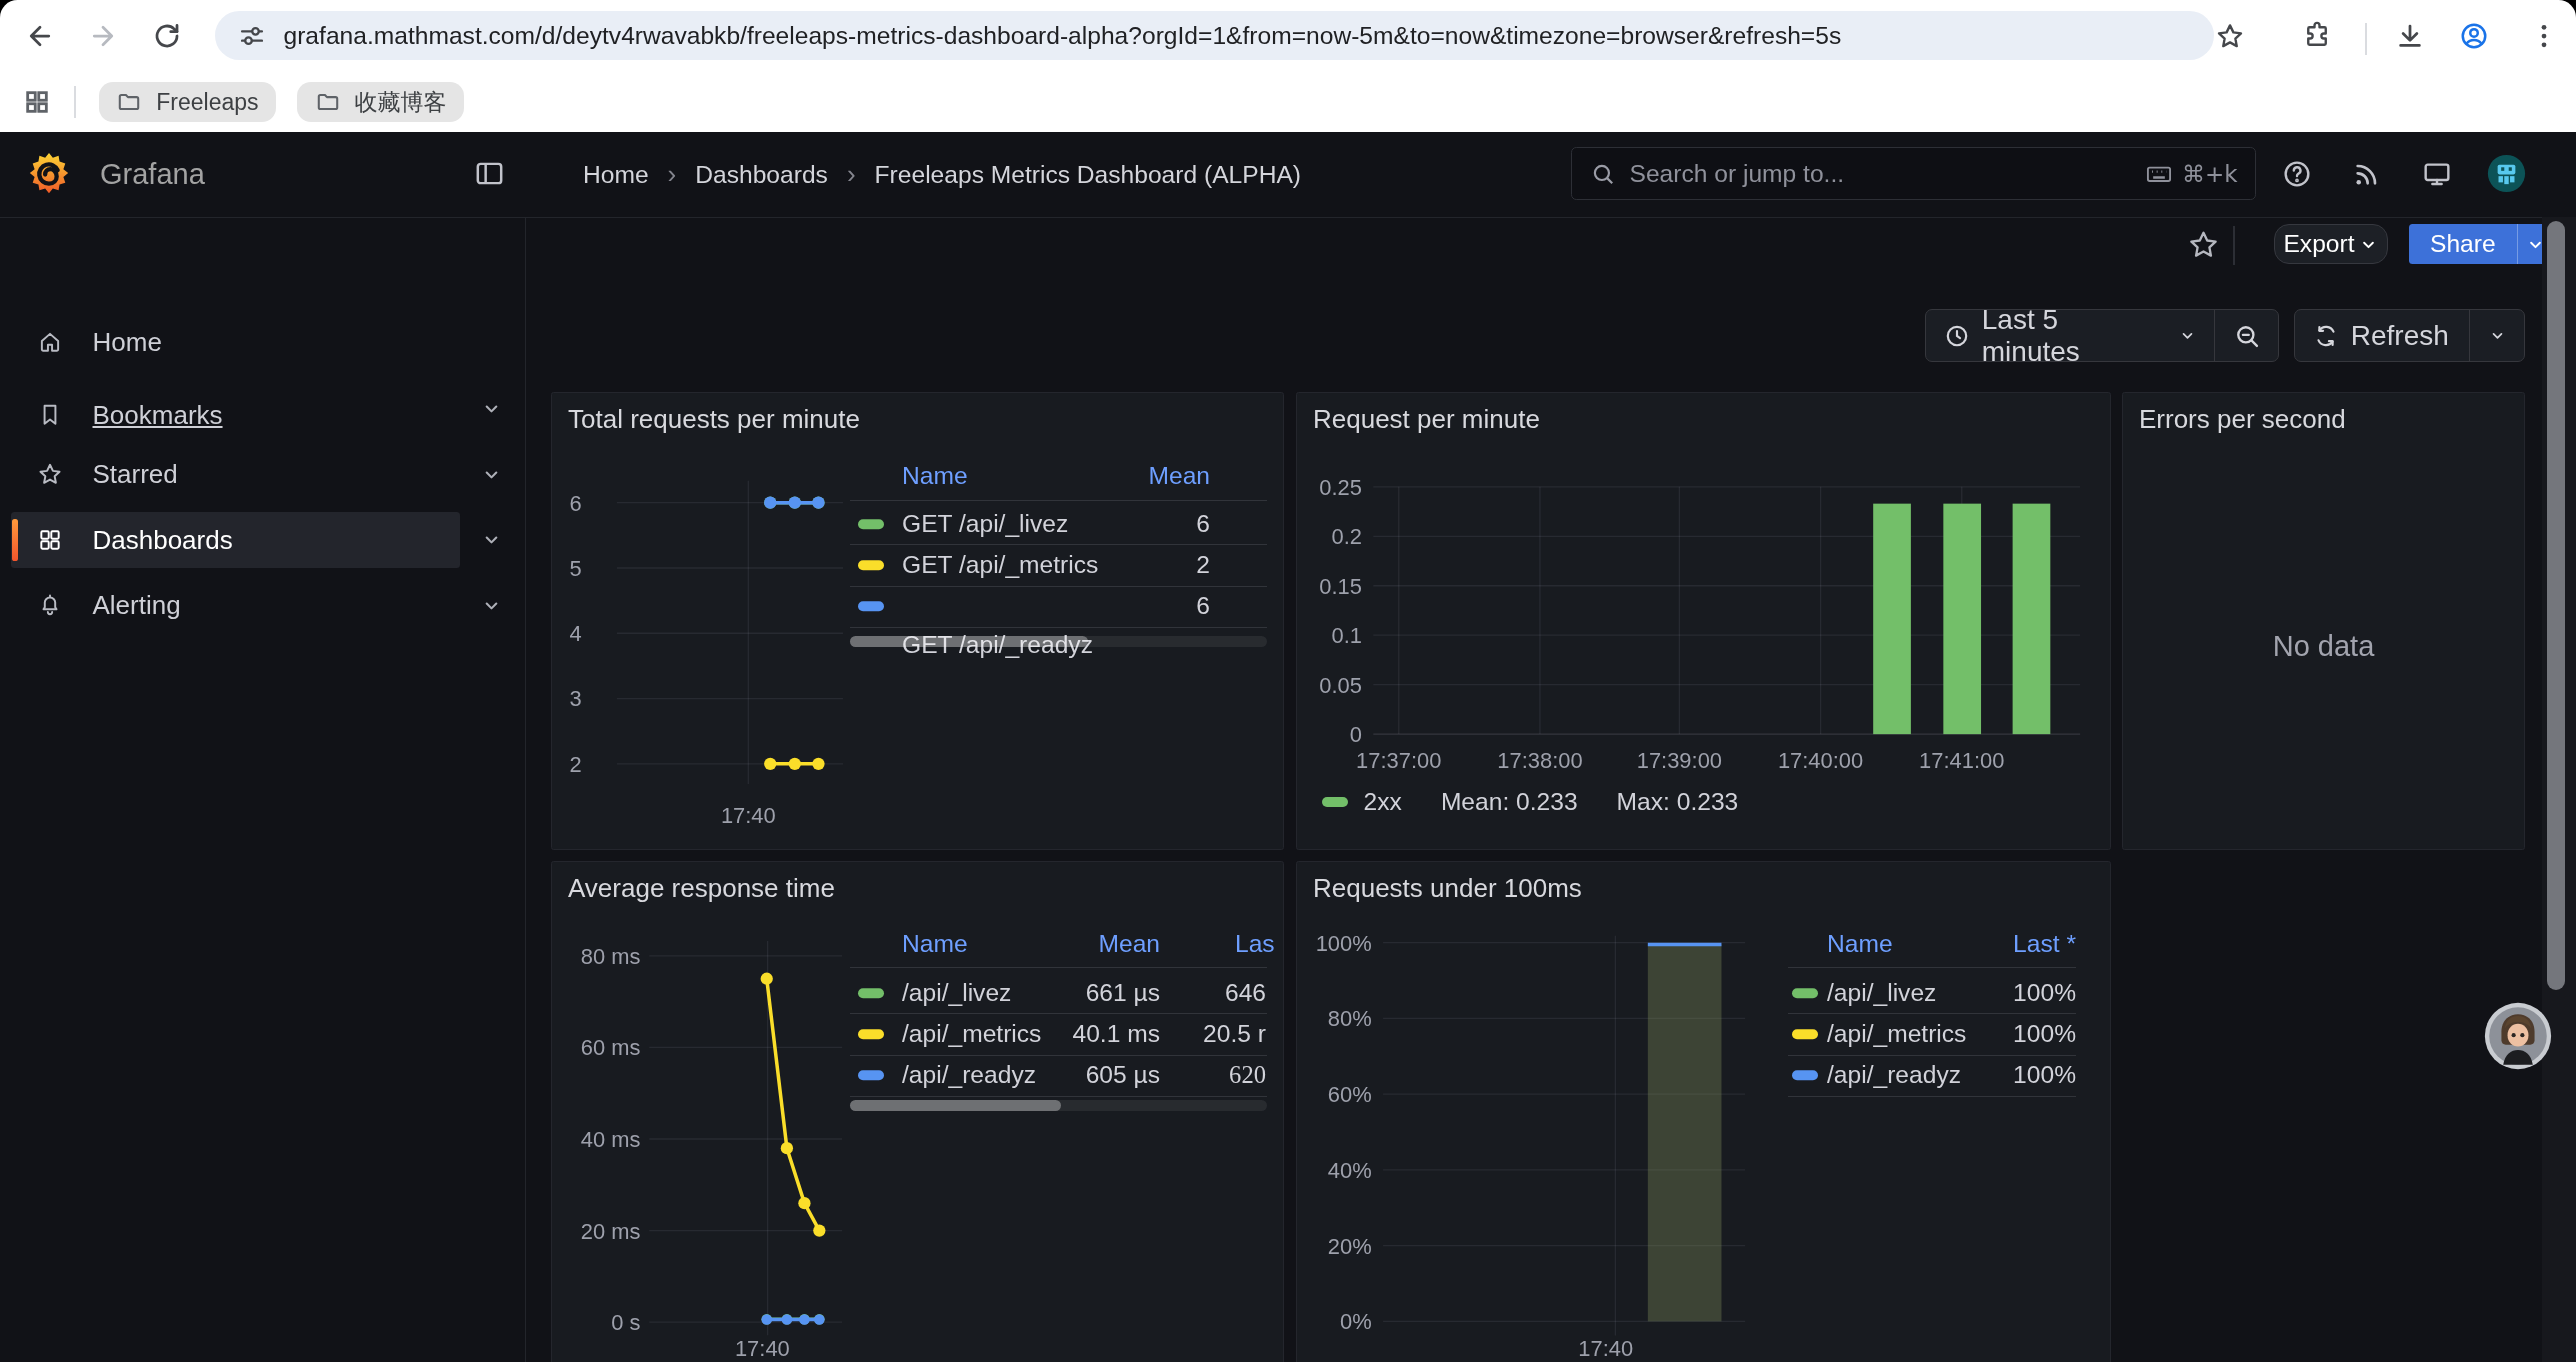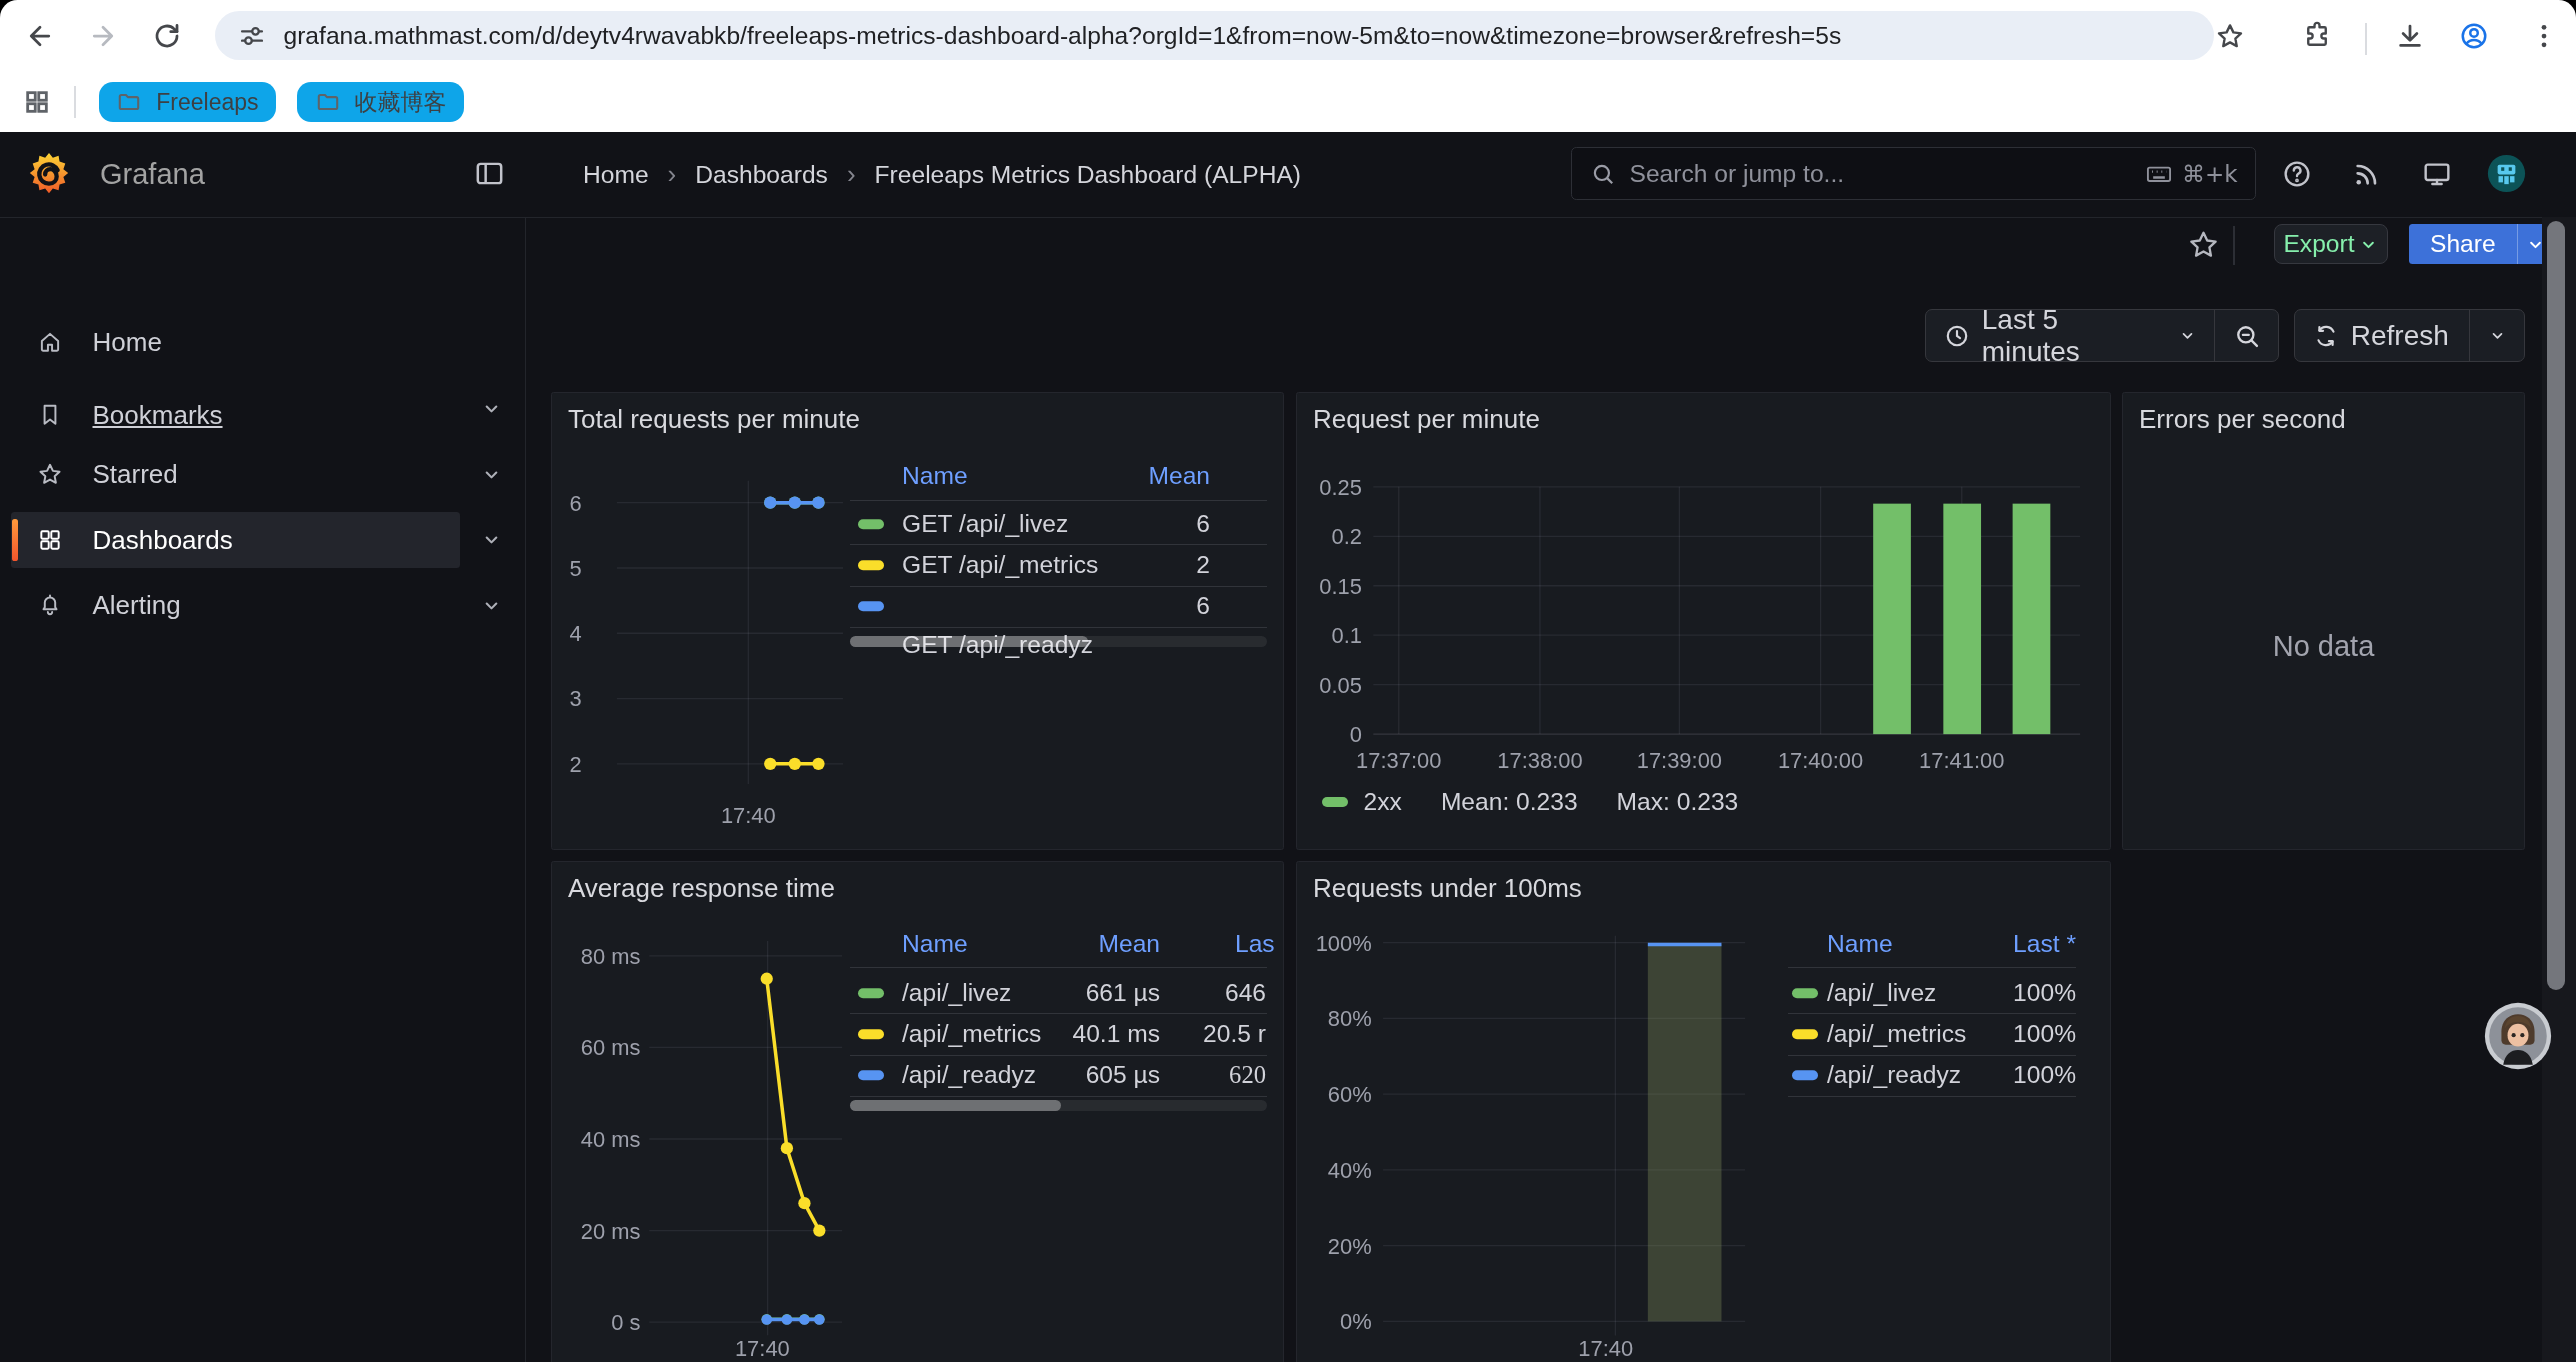--- a/index.html
+++ b/index.html
@@ -8,21 +8,21 @@
   .abs{position:absolute}
   svg{display:block}
   
   #chrome{position:absolute;left:0;top:0;right:0;height:96px;background:#fff;border-radius:17.5px 17.5px 0 0}
   #btoolbar{position:absolute;left:0;top:0;right:0;height:72px}
   .bicon{position:absolute;top:21px;width:30px;height:30px;color:#45474b}
   #urlbar{position:absolute;left:215px;top:11.4px;width:1999px;height:49px;background:#e9eef6;border-radius:24.6px;
           display:flex;align-items:center;padding:0 23px;box-sizing:border-box;gap:17.5px}
   #url-text{font-size:24.6px;color:#202124;white-space:nowrap;overflow:hidden}
   #bookmarks{position:absolute;left:0;top:72px;right:0;height:60px;background:#fff;display:flex;align-items:center;padding-left:23px;gap:23px}
-  .bm{display:flex;align-items:center;gap:14px;height:40px;padding:0 17.5px;border-radius:14px;background:#0ea5e9;color:#3d4043;font-size:23px}
+  .bm{display:flex;align-items:center;gap:14px;height:40px;padding:0 17.5px;border-radius:14px;background:#e5e5e5;color:#3d4043;font-size:23px}
   .bm .ic{color:#5f6368}
   .vsep{width:1.8px;height:32px;background:#dadce0}
   
   #app{position:absolute;left:0;top:132px;right:0;bottom:0;background:#111217;overflow:hidden;color:#CCCCDC}
   #gheader{position:absolute;left:0;top:0;right:0;height:85px;border-bottom:0.9px solid #23252B}
   #brand{position:absolute;left:100px;top:0;height:85px;display:flex;align-items:center;font-size:29px;font-weight:500;color:#a3a3a3}
   #breadcrumb{position:absolute;left:583px;top:0;height:85px;display:flex;align-items:center;gap:19px;font-size:24.6px}
   .crumb{color:#D4D5DB}
   .crumb-sep{color:#84858e;font-size:26px}
   #searchbox{position:absolute;left:1571px;top:15px;width:685px;height:53px;background:#0E0F14;border:0.9px solid #2D2F36;
@@ -36,21 +36,21 @@
              padding-left:26px;box-sizing:border-box;gap:30px;border-radius:3.5px;color:#CFD0D7;font-size:26px}
   .side-item .sic{width:26px;height:26px;color:#b9bbc3}
   .side-item.active{background:#23252C;color:#fff}
   .side-item.active .sic{color:#fff}
   .side-item.active::before{content:"";position:absolute;left:1.8px;top:7px;bottom:7px;width:5.3px;border-radius:2.6px;
              background:linear-gradient(180deg,#FF9A3C,#F2552C)}
   .side-chev{position:absolute;left:480px;width:23px;height:23px;color:#AEB0B8}
   
   .divider-v{position:absolute;width:1.8px;background:#2C2E35}
   .gbtn{position:absolute;display:flex;align-items:center;justify-content:center;gap:3px;height:40px;
-        background:#1D2026;border:0.9px solid #36383F;border-radius:8px;color:#86efac;font-size:24.6px;box-sizing:border-box}
+        background:#1D2026;border:0.9px solid #36383F;border-radius:15px;color:#ffffff;font-size:24.6px;box-sizing:border-box}
   #share-btn{position:absolute;display:flex;height:40px;border-radius:3.5px;overflow:hidden;background:#3D71D9;color:#fff;font-size:24.6px;font-weight:500}
   #share-main{display:flex;align-items:center;padding:0 21px}
   #share-chev{display:flex;align-items:center;justify-content:center;width:36px;border-left:1.3px solid rgba(255,255,255,.3)}
   .tgroup{position:absolute;height:53px;background:#1B1E24;border:0.9px solid #36373D;border-radius:7px;
           display:flex;align-items:center;box-sizing:border-box;color:#D5D6DC;font-size:28px}
   .tgroup .sect{display:flex;align-items:center;gap:12.3px;height:100%;padding:0 17.5px}
   .tgroup .gsep{width:0.9px;height:100%;background:#36373D}
   
   .panel{position:absolute;background:#181B20;border:0.9px solid #24262D;border-radius:2.6px;overflow:hidden}
   .panel-title{position:absolute;left:16px;top:10.5px;margin:0;font-size:26px;font-weight:500;color:#D8D9DE}

